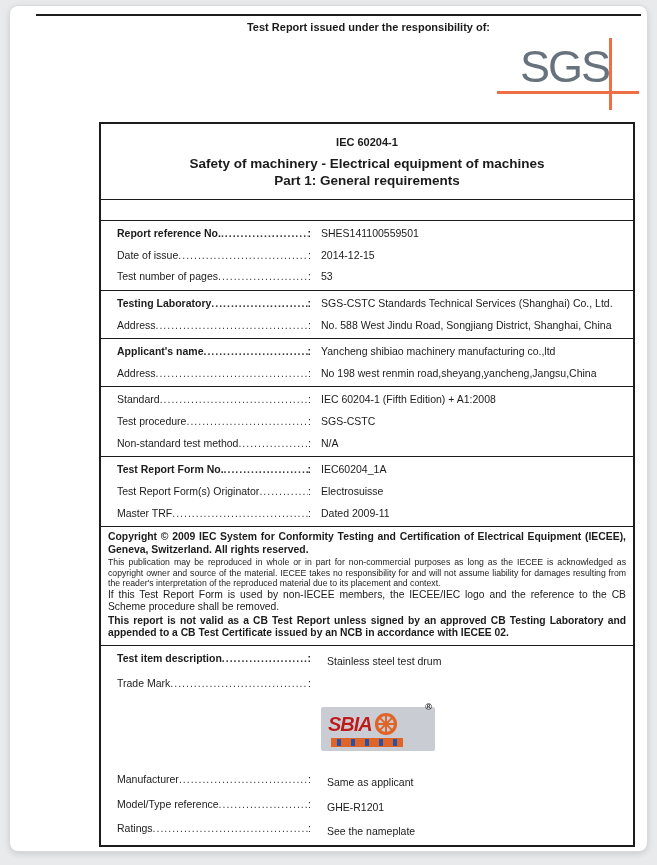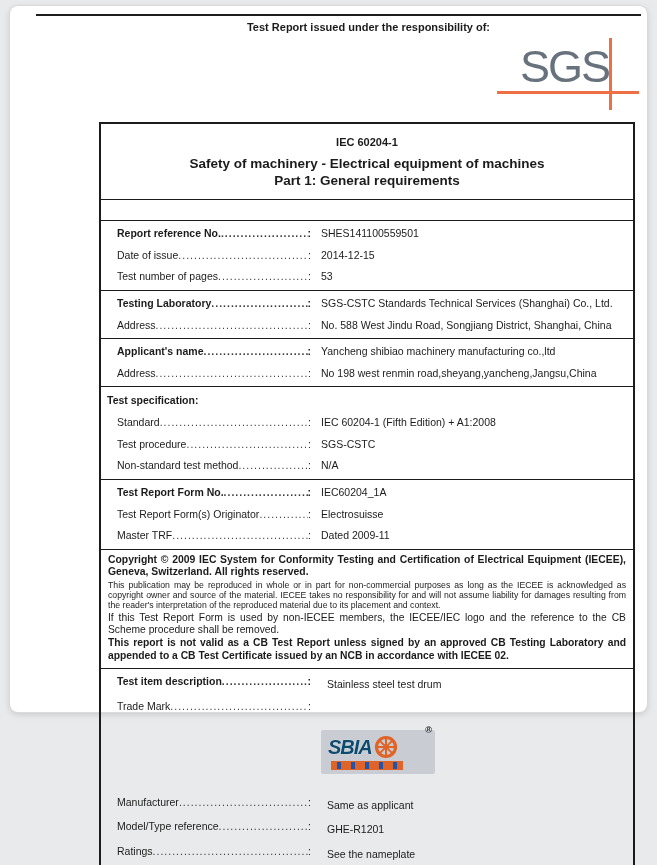--- a/index.html
+++ b/index.html
@@ -5,21 +5,21 @@
   * { margin:0; padding:0; box-sizing:border-box; }
   html,body { width:657px; height:865px; }
   body {
     background:#e9eaec;
     font-family:"Liberation Sans", sans-serif;
     color:#1b1b1b;
     overflow:hidden;
     position:relative;
   }
   .card {
-    position:absolute; left:10px; top:6px; width:637px; height:706px;
+    position:absolute; left:10px; top:6px; width:637px; height:845px;
     background:#ffffff; border-radius:8px;
     box-shadow:0 0 0 1px #d9dadc, 0 2px 7px rgba(0,0,0,.16);
   }
   .top-rule { position:absolute; top:8px; left:26px; right:6px; height:2px; background:#1d1d1d; }
   .header-note {
     position:absolute; top:15px; left:0; right:0;
     text-align:center; padding-left:80px;
     font-size:11px; font-weight:bold;
   }
   
@@ -67,21 +67,21 @@
 
   
   .tm-row { min-height:96px; align-items:flex-start; }
   .tm-box {
     position:relative; margin-left:10px; margin-top:30px;
     width:114px; height:44px; background:#c9cdd3; border-radius:2px;
   }
   .tm-reg { position:absolute; top:-5px; right:3px; font-size:9px; font-weight:bold; color:#222; }
   .tm-main { display:flex; align-items:center; padding:5px 4px 0 7px; }
   .tm-text {
-    color:#0c4a6e; font-weight:bold; font-style:italic;
+    color:#b91c1c; font-weight:bold; font-style:italic;
     font-size:20px; line-height:1; letter-spacing:-1px;
     text-shadow:0 0 1px #ffffff;
   }
   .tm-wheel { margin-left:2px; width:24px; height:24px; display:block; }
   .tm-strip {
     position:absolute; left:10px; bottom:4px; width:72px; height:9px;
     background:repeating-linear-gradient(90deg,#e06427 0 5px,#2153a8 5px 9px,#e06427 9px 14px);
     border:1px solid #e06427;
   }
 </style>
@@ -161,23 +161,20 @@
       <div class="kv">
         <div class="lbl">
             <span>Address</span>
             <span class="dots"></span>
           </div>
         <div class="val">No 198 west renmin road,sheyang,yancheng,Jangsu,China</div>
       </div>
     </div>
 
     <div class="group">
-      <div class="kv header-only">
-        <div class="b">Test specification:</div>
-      </div>
       <div class="kv">
         <div class="lbl">
             <span>Standard</span>
             <span class="dots"></span>
           </div>
         <div class="val">IEC 60204-1 (Fifth Edition) + A1:2008</div>
       </div>
       <div class="kv">
         <div class="lbl">
             <span>Test procedure</span>

